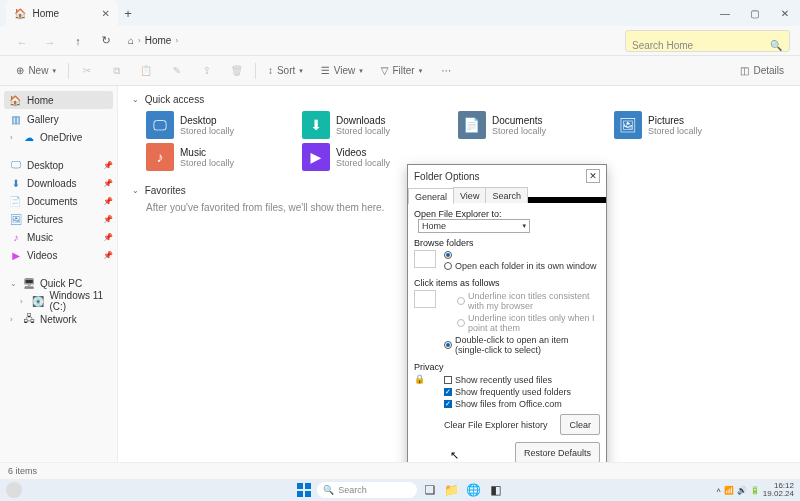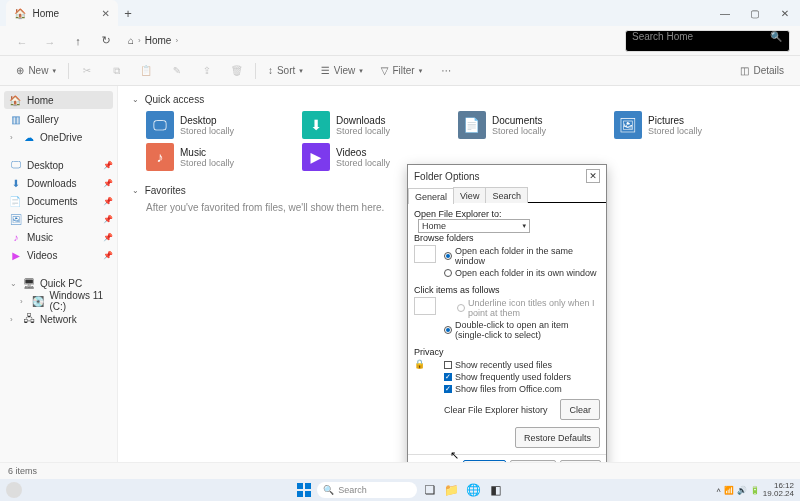--- a/index.html
+++ b/index.html
@@ -8,21 +8,21 @@
 .tab { height:26px; width:112px; background:#f8f8f8; border-radius:6px 6px 0 0; display:flex; align-items:center; padding:0 8px; gap:6px; font-size:10px; margin-left:6px; }
 .tab .x { margin-left:auto; color:#666; }
 .plus { width:20px; text-align:center; color:#555; font-size:13px; }
 .winbtns { margin-left:auto; display:flex; }
 .winbtn { width:30px; height:26px; display:flex; align-items:center; justify-content:center; color:#555; font-size:10px; }
 .addrbar { height:30px; background:#f8f8f8; display:flex; align-items:center; padding:0 10px; gap:4px; border-bottom:1px solid #e5e5e5; }
 .navbtn { width:24px; height:22px; display:flex; align-items:center; justify-content:center; color:#555; border-radius:3px; }
 .navbtn.dis { opacity:.4; }
 .crumb { display:flex; align-items:center; gap:4px; margin-left:6px; font-size:10px; }
 .crumb span.sep { color:#888; font-size:8px; }
-.searchbox { margin-left:auto; width:165px; height:22px; background:#000000; border:1px solid #ddd; border-radius:3px; display:flex; align-items:flex-start; padding:0 6px; font-size:10px; color:#888; }
+.searchbox { margin-left:auto; width:165px; height:22px; background:#fef9c3; border:1px solid #ddd; border-radius:3px; display:flex; align-items:flex-end; padding:0 6px; font-size:10px; color:#888; }
 .searchbox .sicon { margin-left:auto; }
 .toolbar { height:30px; background:#f8f8f8; display:flex; align-items:center; padding:0 10px; gap:6px; border-bottom:1px solid #e5e5e5; font-size:10px; }
 .tbtn { height:22px; padding:0 6px; display:flex; align-items:center; gap:4px; border-radius:3px; color:#666; }
 .tbtn.icon { width:24px; justify-content:center; padding:0; }
 .tbtn.dis { opacity:.35; }
 .divider { width:1px; height:16px; background:#ddd; }
 .details-btn { margin-left:auto; display:flex; align-items:center; gap:4px; }
 .main { display:flex; height:395px; background:#fff; }
 .sidebar { width:118px; background:#f9f9f9; border-right:1px solid #eee; padding-top:4px; font-size:10px; overflow:hidden; }
 .sitem { height:18px; display:flex; align-items:center; padding-left:10px; gap:5px; position:relative; }
@@ -46,25 +46,25 @@
 .taskbar .tcluster { display:flex; gap:4px; align-items:center; }
 .taskbar .ticon { width:18px; height:18px; display:flex; align-items:center; justify-content:center; font-size:12px; }
 .taskbar .tsearch { width:100px; height:16px; background:#fff; border-radius:8px; font-size:9px; color:#888; display:flex; align-items:center; padding:0 6px; gap:4px; }
 .taskbar .tray { position:absolute; right:6px; display:flex; align-items:center; gap:3px; font-size:8px; color:#444; }
 .taskbar .tray .clock { text-align:right; line-height:1; }
 .taskbar .weather { position:absolute; left:6px; width:16px; height:16px; border-radius:50%; background:#ddd; }
 
 .dialog { position:absolute; left:407px; top:164px; width:200px; background:#fff; border:1px solid #888; box-shadow:0 4px 12px rgba(0,0,0,.25); font-size:9px; }
 .dlg-title { height:18px; display:flex; align-items:center; padding:11px 6px; font-size:10px; background:#fff; }
 .dlg-title .dxbtn { margin-left:auto; width:14px; height:14px; display:flex; align-items:center; justify-content:center; border:1px solid #aaa; font-size:9px; }
-.dlg-tabs { height:16px; display:flex; border-bottom:1px solid #000000; }
+.dlg-tabs { height:16px; display:flex; border-bottom:6px solid #000000; }
 .dlg-tab { padding:0 6px; height:16px; display:flex; align-items:center; font-size:9px; border:1px solid #ccc; border-bottom:none; margin-right:-1px; background:#f4f4f4; }
 .dlg-tab.active { background:#fff; position:relative; top:1px; }
 .dlg-body { padding:6px; }
-.dlg-row { }
+.dlg-row { margin-bottom:5px; }
 .dlg-label { font-size:9px; color:#222; }
 .dlg-group { margin-bottom:6px; }
 .dlg-select { border:1px solid #aaa; height:14px; width:112px; font-size:9px; padding:0 3px; display:inline-flex; align-items:center; justify-content:space-between; background:#fff; margin-left:4px; }
 .dlg-box { border:1px solid #ccc; width:22px; height:18px; display:inline-block; vertical-align:top; margin-right:4px; }
 .opt-row { display:flex; align-items:center; gap:3px; padding:1px 0; }
 .opt-row.indent { padding-left:13px; color:#999; }
 .radio { width:8px; height:8px; border:1px solid #555; border-radius:50%; display:inline-flex; align-items:center; justify-content:center; flex-shrink:0; }
 .radio.on::after { content:""; width:4px; height:4px; background:#0067c0; border-radius:50%; }
 .radio.dis { border-color:#bbb; }
 .chk { width:8px; height:8px; border:1px solid #555; display:inline-flex; align-items:center; justify-content:center; flex-shrink:0; font-size:7px; color:#fff; }
@@ -285,35 +285,38 @@
           <span style="font-size:7px">▾</span>
         </span></div>
 
     <div class="dlg-group">
       <div class="dlg-label">Browse folders</div>
       <div style="display:flex;gap:4px;margin-top:2px">
         <div class="dlg-box"></div>
         <div style="flex:1">
           <div class="opt-row">
               <span class="radio on"></span>
-              <span>Open each folder in the same window</span>
             </div>
           <div class="opt-row">
               <span class="radio"></span>
               <span>Open each folder in its own window</span>
             </div>
         </div>
       </div>
     </div>
 
     <div class="dlg-group">
       <div class="dlg-label">Click items as follows</div>
       <div style="display:flex;gap:4px;margin-top:2px">
         <div class="dlg-box"></div>
         <div style="flex:1">
+          <div class="opt-row indent">
+              <span class="radio dis"></span>
+              <span>Underline icon titles consistent with my browser</span>
+            </div>
           <div class="opt-row indent">
               <span class="radio dis"></span>
               <span>Underline icon titles only when I point at them</span>
             </div>
           <div class="opt-row">
               <span class="radio on"></span>
               <span>Double-click to open an item (single-click to select)</span>
             </div>
         </div>
       </div>

